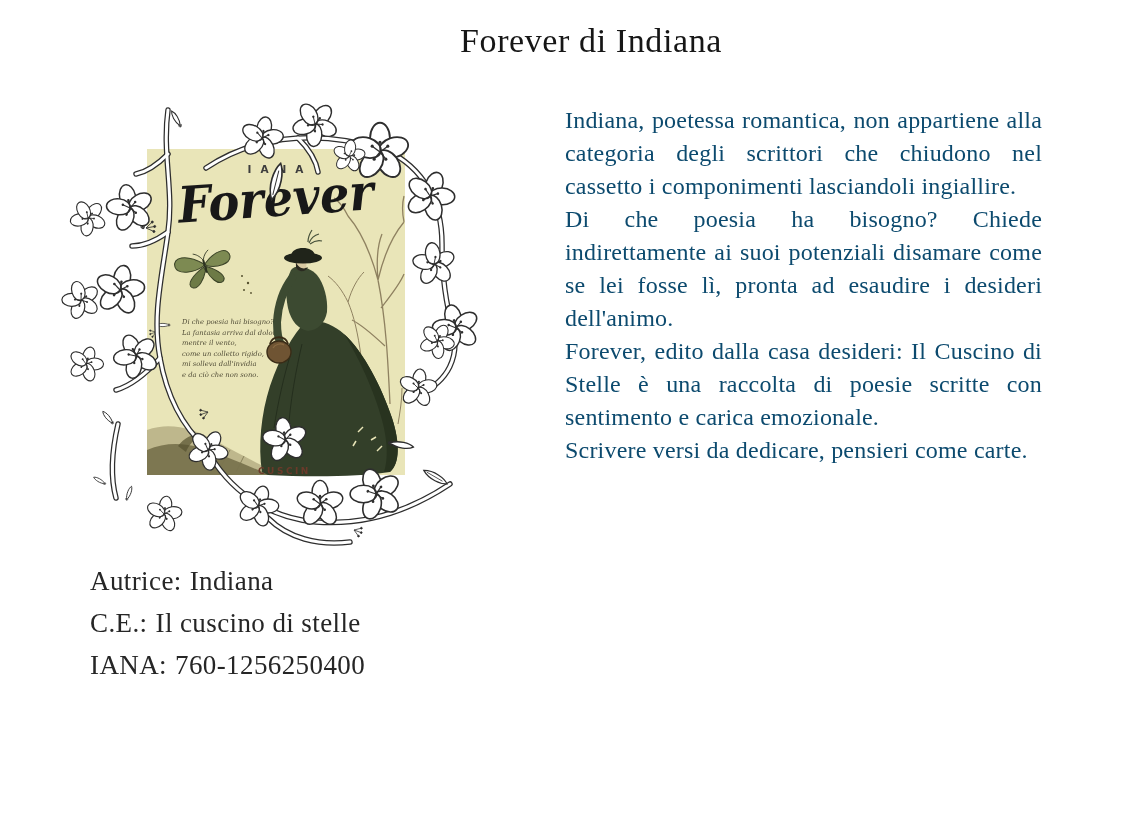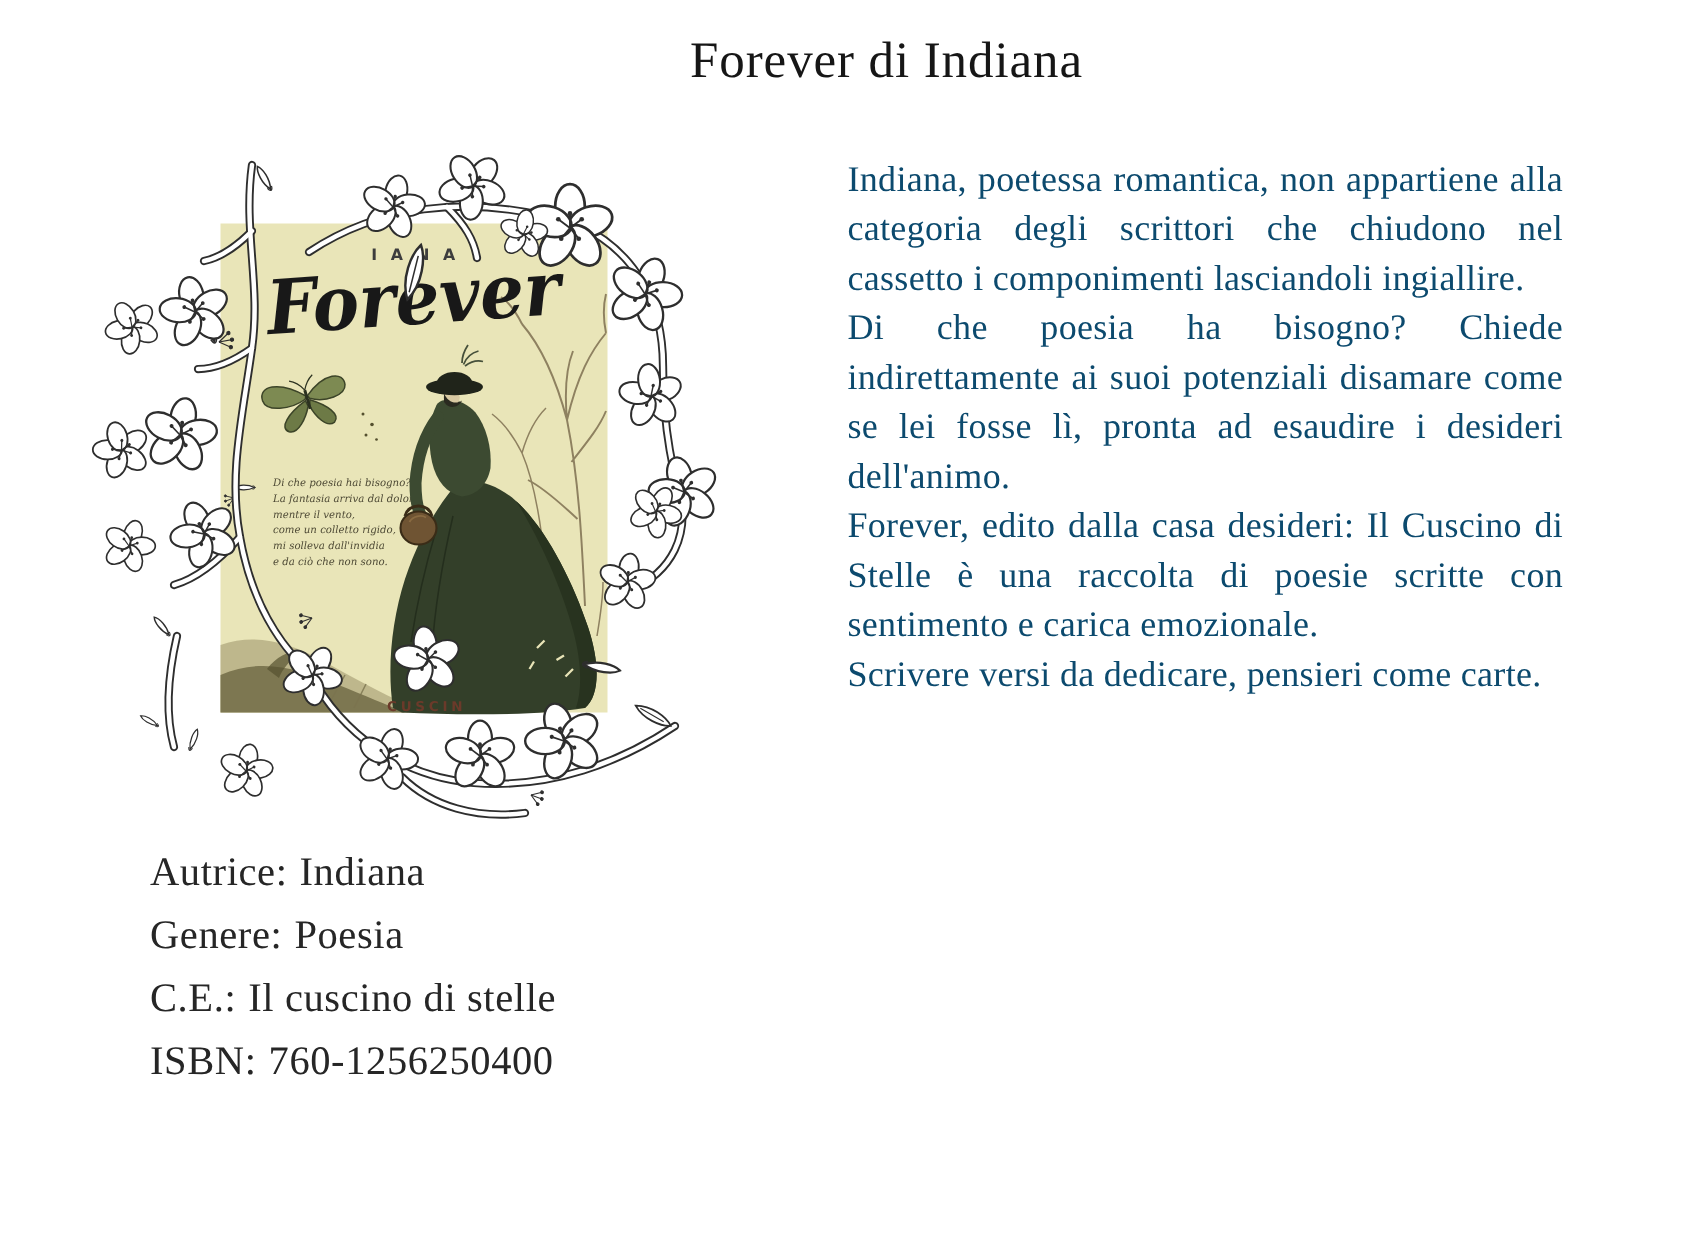--- a/index.html
+++ b/index.html
@@ -4,21 +4,21 @@
 <style>
   html,body{margin:0;padding:0;background:#ffffff;}
   body{width:1126px;height:826px;overflow:hidden;
        font-family:"Liberation Serif","DejaVu Serif",serif;}
   .page{position:relative;width:1126px;height:826px;background:#ffffff;}
   .title{position:absolute;top:22px;left:0;width:100%;box-sizing:border-box;
          padding-left:56px;text-align:center;font-size:34px;color:#161616;
          letter-spacing:.6px;}
   .cover{position:absolute;left:58px;top:94px;width:442px;height:460px;}
   .cover svg{display:block;}
-  .details{position:absolute;left:100px;top:560px;font-size:27px;color:#262626;}
+  .details{position:absolute;left:90px;top:560px;font-size:27px;color:#262626;}
   .details .row{height:42px;line-height:42px;letter-spacing:.4px;white-space:nowrap;}
   .details .lbl{margin-right:8px;}
   .desc{position:absolute;left:545px;top:104px;width:477px;font-size:24px;
         line-height:33px;color:#0c4a6e;text-align:justify;letter-spacing:.2px;margin-left:20px;}
   .desc p{margin:0;}
 </style>
 </head>
 <body>
 
 <div class="page">
@@ -210,27 +210,24 @@
         <use href="#blossom" transform="translate(106,420) rotate(10) scale(.8)"></use>
       </g>
     </svg>
   </div>
 
   <div class="details">
     <div class="row">
       <span class="lbl">Autrice:</span><span>Indiana</span>
     </div>
     <div class="row">
-      <span class="lbl">Genere:</span><span>Poesia</span>
-    </div>
-    <div class="row">
       <span class="lbl">C.E.:</span><span>Il cuscino di stelle</span>
     </div>
     <div class="row">
-      <span class="lbl">ISBN:</span><span>760-1256250400</span>
+      <span class="lbl">IANA:</span><span>760-1256250400</span>
     </div>
   </div>
 
   <div class="desc">
     <p>Indiana, poetessa romantica, non appartiene alla categoria degli scrittori che chiudono nel cassetto i componimenti lasciandoli ingiallire.</p>
     <p>Di che poesia ha bisogno? Chiede indirettamente ai suoi potenziali disamare come se lei fosse lì, pronta ad esaudire i desideri dell'animo.</p>
     <p>Forever, edito dalla casa desideri: Il Cuscino di Stelle è una raccolta di poesie scritte con sentimento e carica emozionale.</p>
     <p>Scrivere versi da dedicare, pensieri come carte.</p>
   </div>
 

